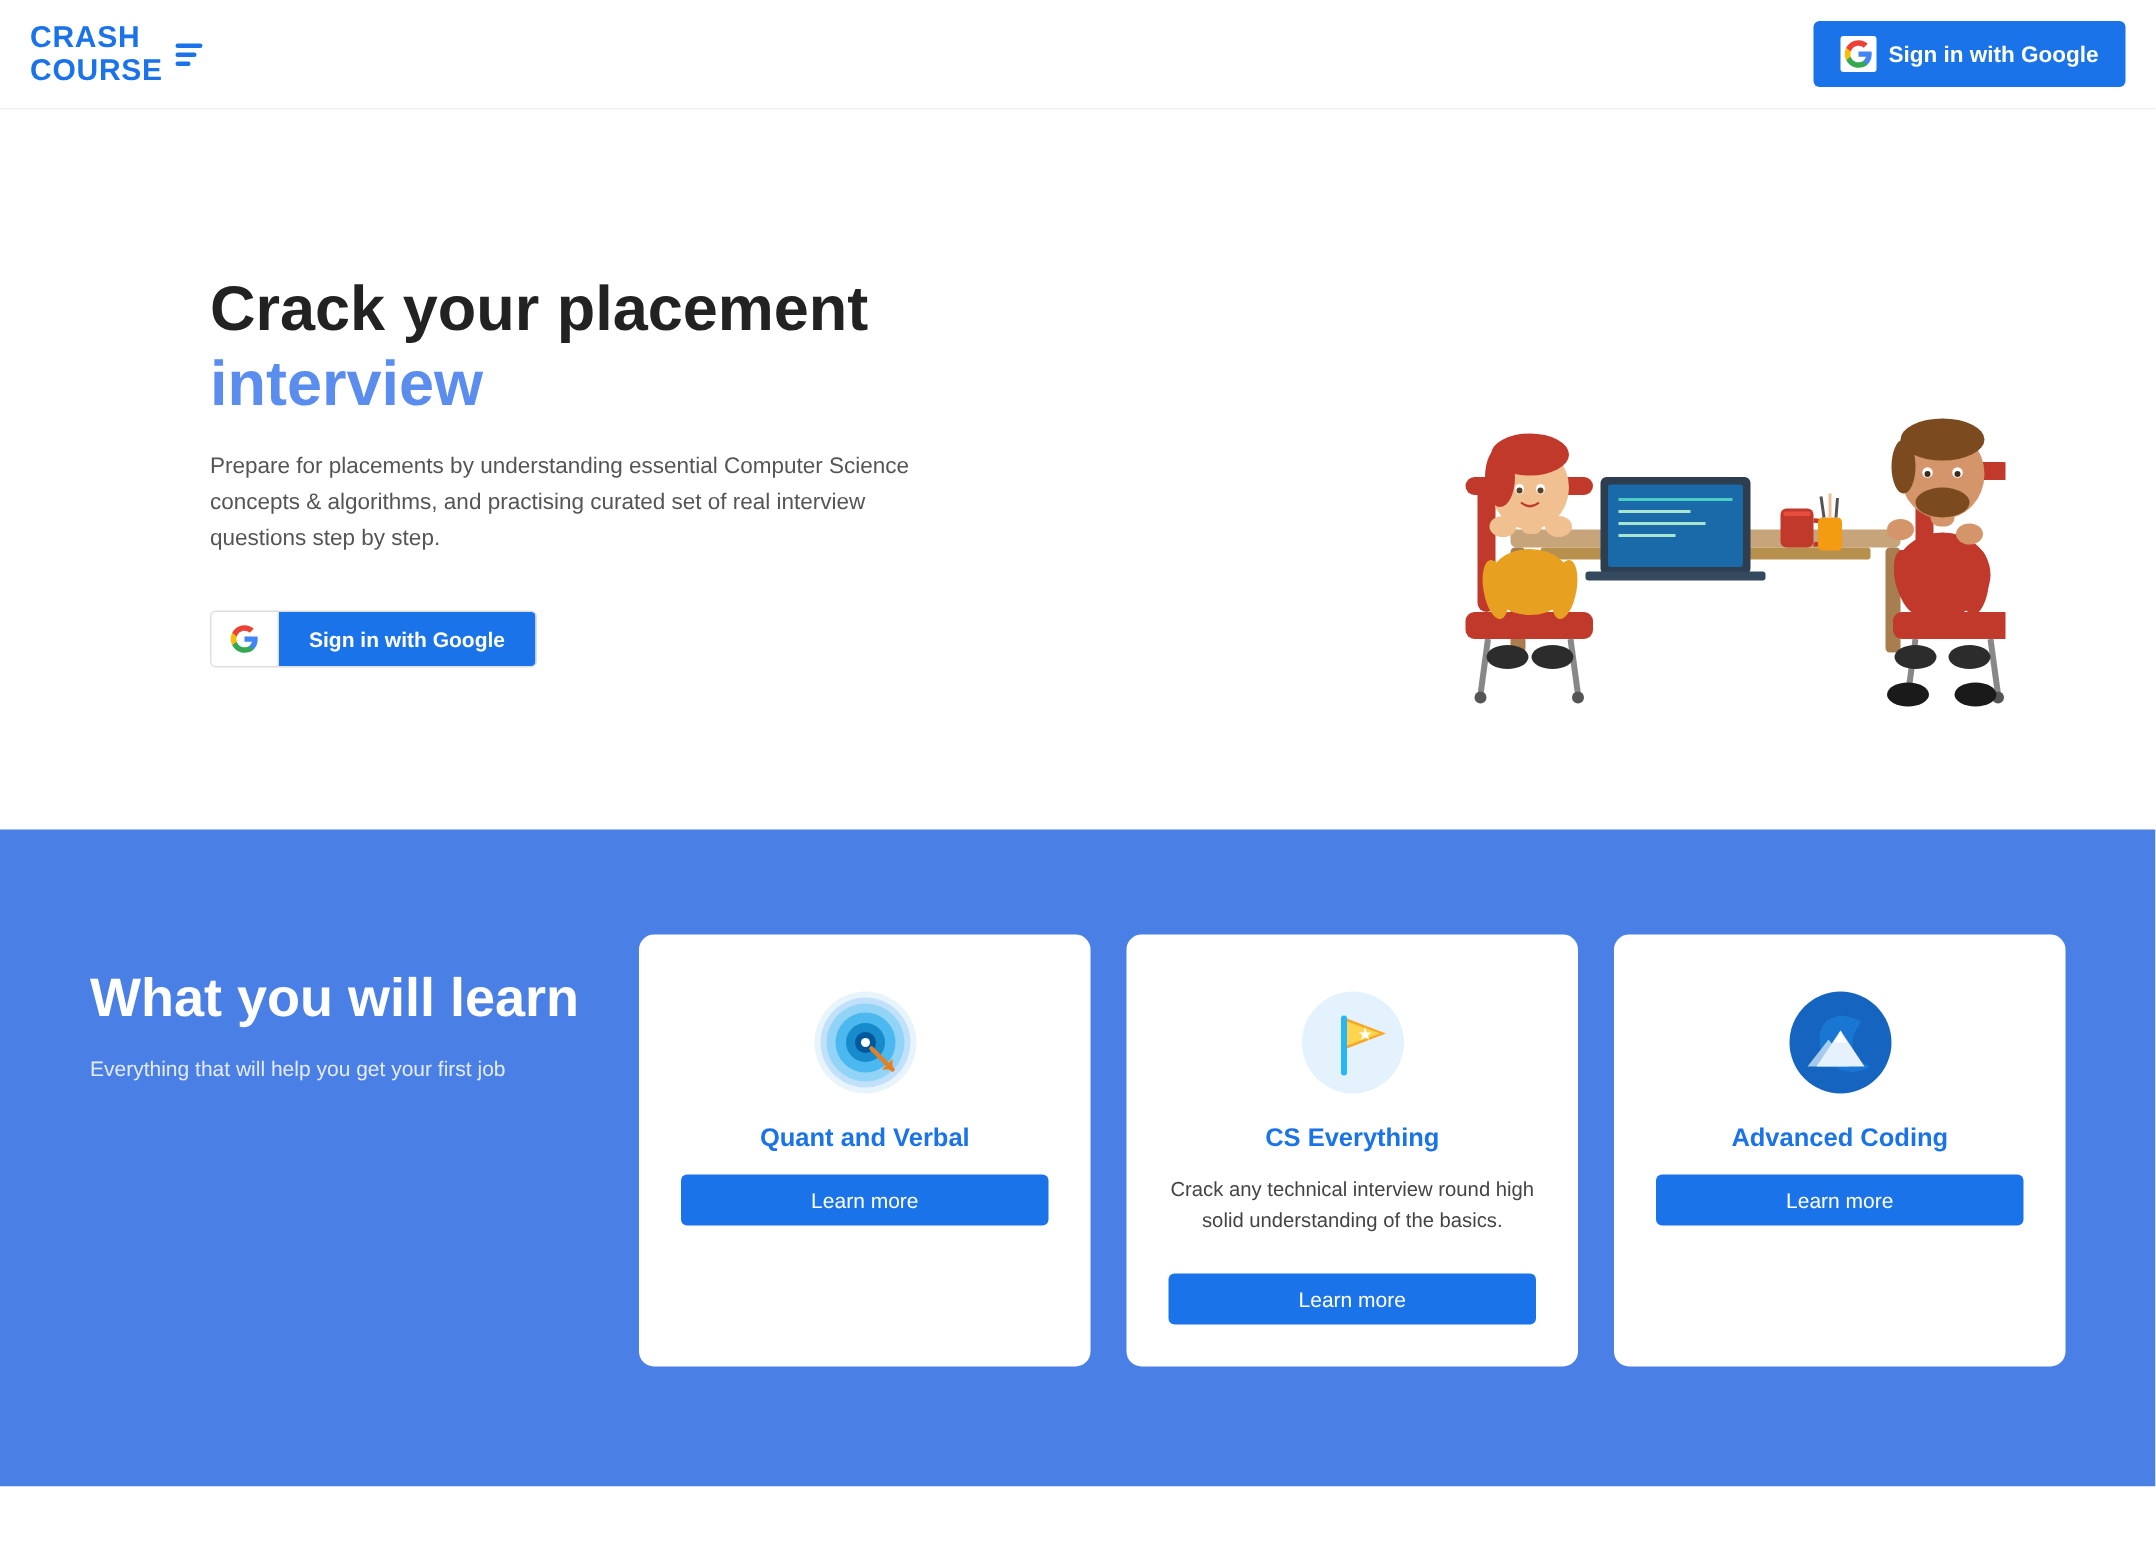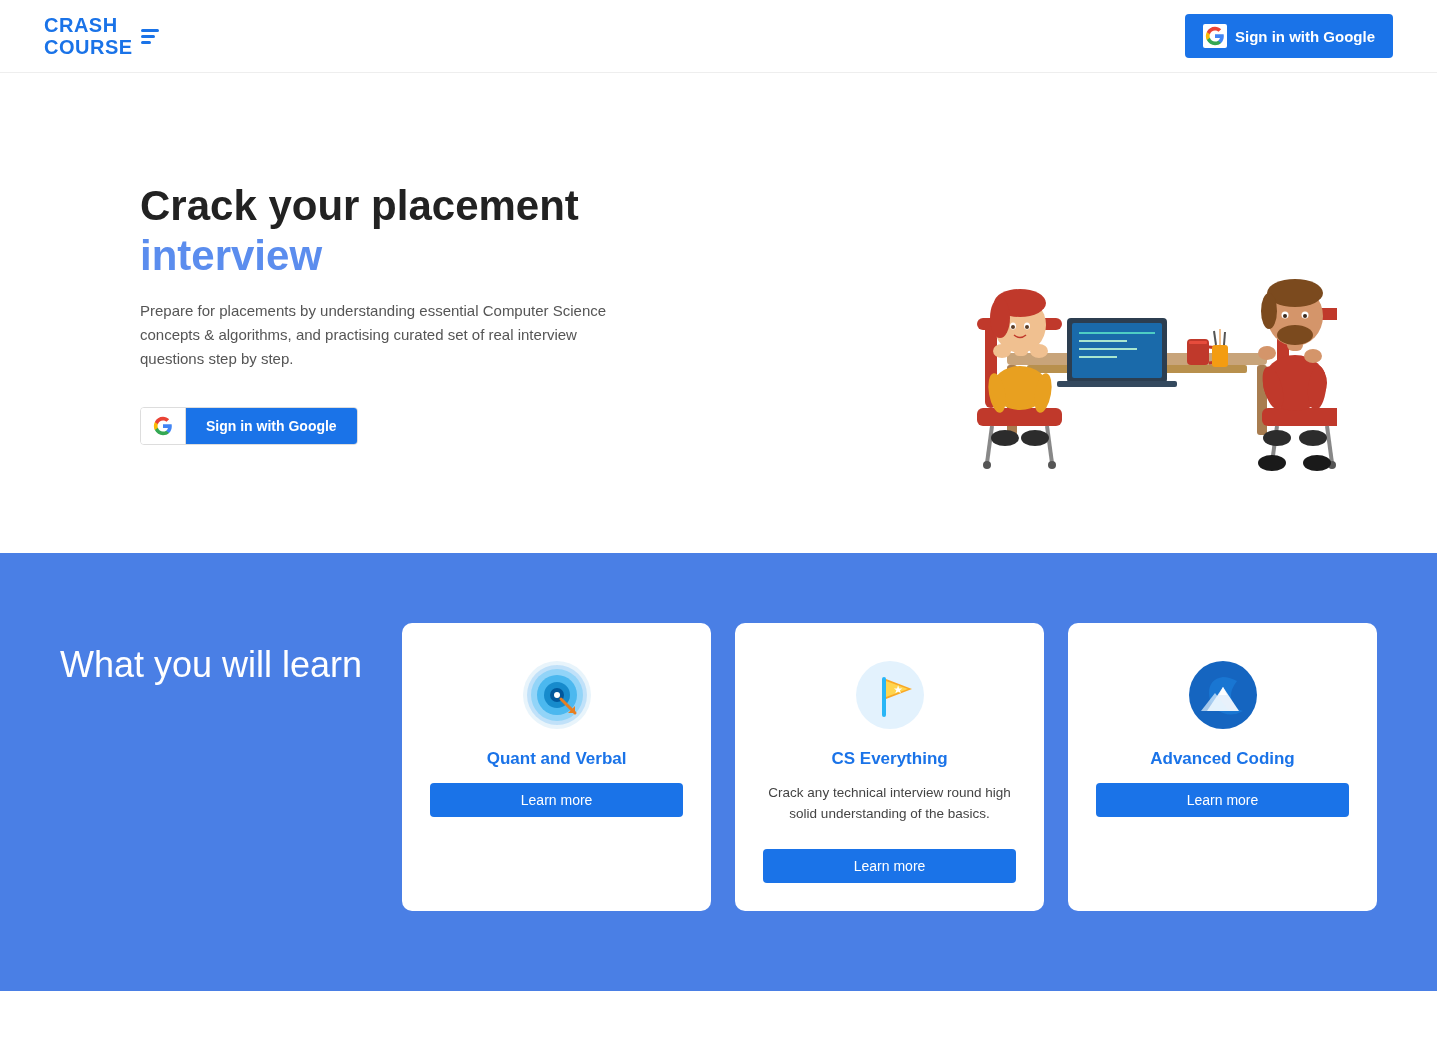--- a/index.html
+++ b/index.html
@@ -3,21 +3,21 @@
   <meta charset="utf-8">
   <style>
     * { box-sizing: border-box; margin: 0; padding: 0; }
     body { font-family: 'Segoe UI', Arial, sans-serif; background: #fff; }
 
     
     .header {
       display: flex;
       align-items: center;
       justify-content: space-between;
-      padding: 14px 44px;
+      padding: 14px 20px;
       background: #fff;
       border-bottom: 1px solid #eee;
     }
     .logo {
       display: flex;
       align-items: center;
       gap: 6px;
     }
     .logo-bars {
       display: flex;
@@ -142,21 +142,21 @@
       display: flex;
       align-items: flex-start;
       gap: 40px;
     }
     .bottom-left {
       min-width: 240px;
       padding-top: 20px;
     }
     .bottom-title {
       font-size: 36px;
-      font-weight: 400;
+      font-weight: 700;
       color: #fff;
       line-height: 1.2;
       margin-bottom: 16px;
     }
     .bottom-subtitle {
       font-size: 14px;
       color: rgba(255,255,255,0.85);
       line-height: 1.5;
     }
     .cards-container {
@@ -353,20 +353,21 @@
       <ellipse cx="118" cy="285" rx="14" ry="8" fill="#2c2c2c"></ellipse>
     </svg>
   </div>
 </section>
 
 <section class="bottom-section">
   <div class="bottom-left">
     <h2 class="bottom-title">
       <span>What you will learn</span>
     </h2>
+    <p class="bottom-subtitle">Everything that will help you get your first job</p>
   </div>
   <div class="cards-container">
 
     <div class="card">
       <div class="card-icon">
         <svg viewBox="0 0 72 72" xmlns="http://www.w3.org/2000/svg">
 
           <circle cx="36" cy="36" r="34" fill="#e8f4fb"></circle>
           <circle cx="36" cy="36" r="30" fill="#2196F3" opacity="0.2"></circle>
           <circle cx="36" cy="36" r="26" fill="#29b6f6" opacity="0.3"></circle>

